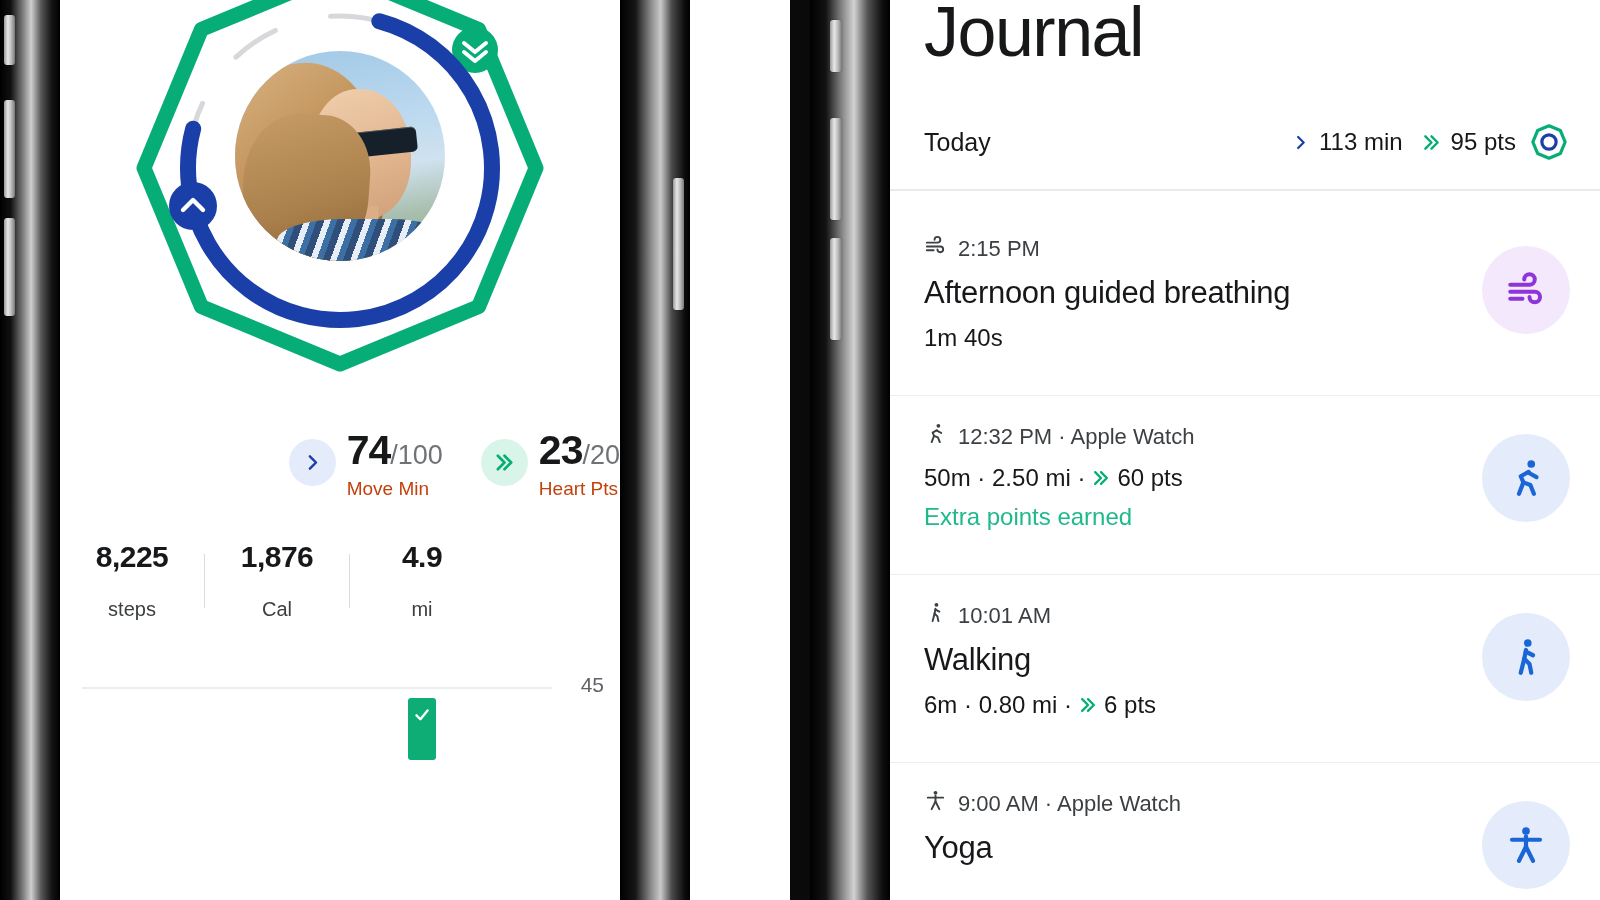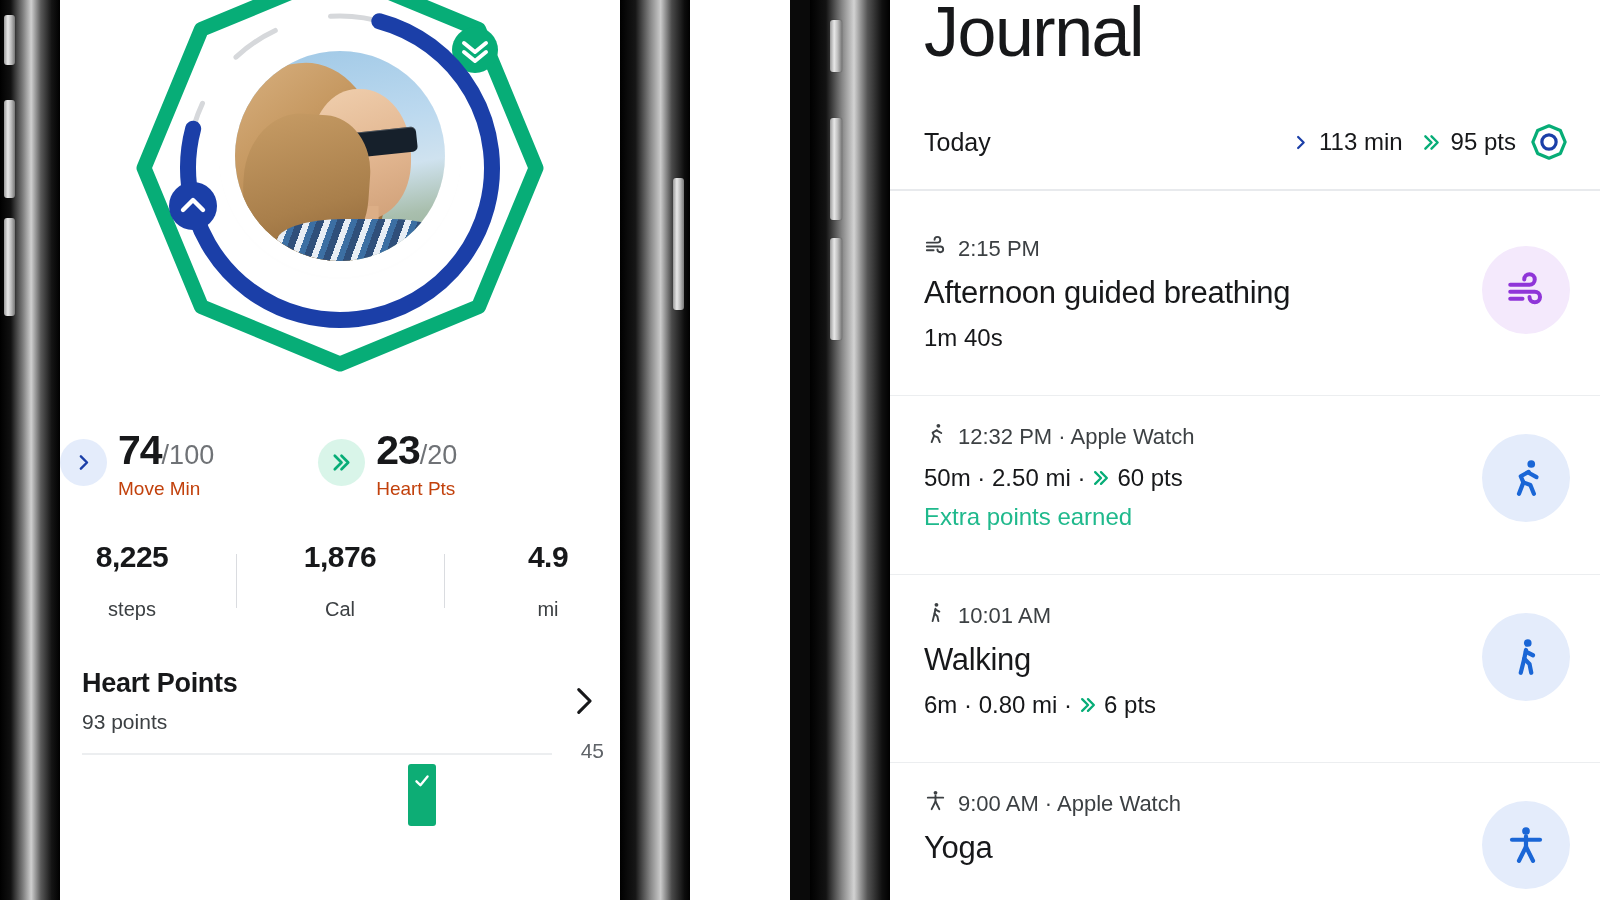--- a/index.html
+++ b/index.html
@@ -52,31 +52,31 @@
   .avatar .face{position:absolute;left:36%;top:18%;width:48%;height:62%;border-radius:46% 50% 44% 50%;
     background:linear-gradient(160deg,#f0cfae 0%,#e2b690 55%,#cf9f77 100%);}
   .avatar .glasses{position:absolute;left:43%;top:38%;width:44%;height:12%;border-radius:5px;
     background:#16202b;transform:rotate(-6deg);box-shadow:0 1px 0 rgba(255,255,255,.25) inset;}
   .avatar .shirt{position:absolute;left:20%;bottom:-6%;width:78%;height:26%;
     background:repeating-linear-gradient(110deg,#2f4f7a 0 7px,#e8eef5 7px 13px,#3c6fa3 13px 19px);
     border-radius:40% 30% 0 0;}
   .avatar .neck{position:absolute;left:50%;bottom:6%;width:26%;height:20%;background:#dcae86;transform:translateX(-30%);}
 
   .metrics{position:absolute;left:0;top:470px;width:560px;}
-  .metric-row{display:flex;justify-content:flex-start;gap:104px;}
+  .metric-row{display:flex;justify-content:flex-end;gap:38px;}
   .metric{display:flex;align-items:flex-start;gap:11px;}
   .m-badge{width:47px;height:47px;border-radius:50%;display:flex;align-items:center;justify-content:center;margin-top:9px;flex:0 0 auto;}
   .m-badge.blue{background:#e4ecfb;}
   .m-badge.green{background:#d9f5e9;}
   .m-text{text-align:left;}
   .m-num{font-size:41px;font-weight:700;color:#17181a;letter-spacing:-1px;line-height:1;}
   .m-num .den{font-size:27px;font-weight:400;color:#6f7276;letter-spacing:0;}
   .m-lab{font-size:19px;color:#c2410c;margin-top:7px;}
 
-  .totals{display:flex;justify-content:space-between;align-items:center;margin-top:40px;}
+  .totals{display:flex;justify-content:flex-start;align-items:center;margin-top:40px;}
   .total{width:144px;text-align:center;}
   .t-num{font-size:30px;font-weight:700;color:#17181a;letter-spacing:-.5px;}
   .t-lab{font-size:20px;color:#3c4043;margin-top:24px;}
   .t-div{width:1px;height:54px;background:#dadce0;}
 
   .hp-card{position:absolute;left:0;top:708px;width:560px;}
   .hp-head{display:flex;align-items:center;padding:0 20px 0 22px;}
   .hp-titles{flex:1;}
   .hp-title{font-size:27px;font-weight:700;color:#17181a;letter-spacing:-.3px;}
   .hp-sub{font-size:21px;color:#3c4043;margin-top:11px;}
@@ -213,31 +213,20 @@
           </div>
           <div class="t-div"></div>
           <div class="total">
             <div class="t-num">4.9</div>
             <div class="t-lab">mi</div>
           </div>
         </div>
       </div>
 
       <div class="hp-card">
-        <div class="hp-head">
-          <div class="hp-titles">
-            <div class="hp-title">Heart Points</div>
-            <div class="hp-sub">93 points</div>
-          </div>
-          <div class="hp-chev">
-            <svg viewBox="0 0 24 24" width="34" height="34">
-              <path d="M9 4 L17 12 L9 20" fill="none" stroke="#17181a" stroke-width="2.2" stroke-linecap="round" stroke-linejoin="round"></path>
-            </svg>
-          </div>
-        </div>
         <div class="hp-chart">
           <div class="hp-gridline"></div>
           <div class="hp-gridlabel">45</div>
           <div class="hp-bar">
             <span class="chk">
               <svg viewBox="0 0 24 24" width="19" height="19">
                 <path d="M5 13 L10 18 L19 7" fill="none" stroke="#fff" stroke-width="3" stroke-linecap="round" stroke-linejoin="round"></path>
               </svg>
             </span>
           </div>

